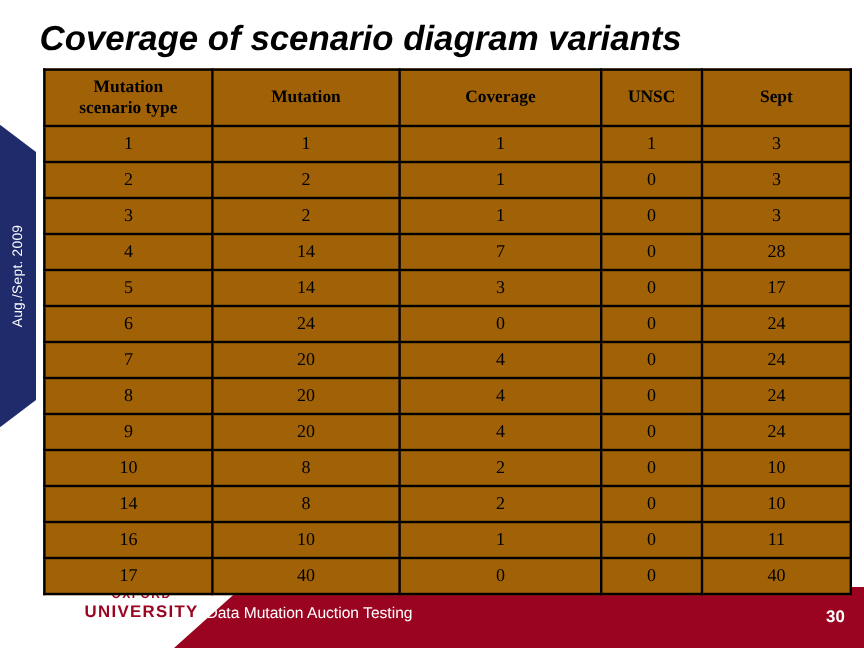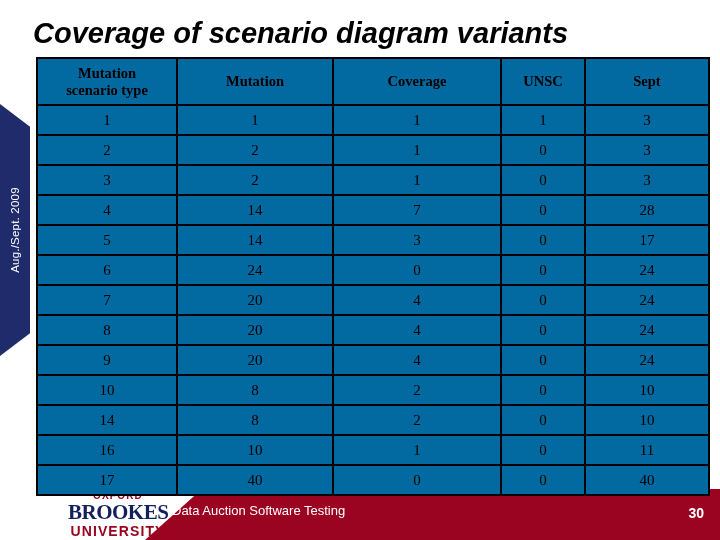--- a/index.html
+++ b/index.html
@@ -68,21 +68,21 @@
     left: 36px;
     top: 57px;
     width: 672px;
     z-index: 4;
   }
   table.coverage {
     border-collapse: collapse;
     width: 672px;
     table-layout: fixed;
     font-family: "Liberation Serif", serif;
-    background: #0369a1;
+    background: #a16207;
   }
   table.coverage col.c0 { width: 140px; }
   table.coverage col.c1 { width: 156px; }
   table.coverage col.c2 { width: 168px; }
   table.coverage col.c3 { width: 84px; }
   table.coverage col.c4 { width: 124px; }
 
   table.coverage th,
   table.coverage td {
     border: 2px solid #000000;
@@ -293,20 +293,19 @@
           <td>40</td>
           <td>0</td>
           <td>0</td>
           <td>40</td>
         </tr>
       </tbody>
   </table>
 </div>
 
 <div id="footer-banner"></div>
-<div id="footer-text">Data Auction Software Testing</div>
+<div id="footer-text">Data Mutation Auction Testing</div>
 <div id="page-number">30</div>
 
 <div id="brookes-logo">
   <span class="lg-oxford">OXFORD</span>
-  <span class="lg-brookes">BROOKES</span>
   <span class="lg-university">UNIVERSITY</span>
 </div>
 
 </body></html>

